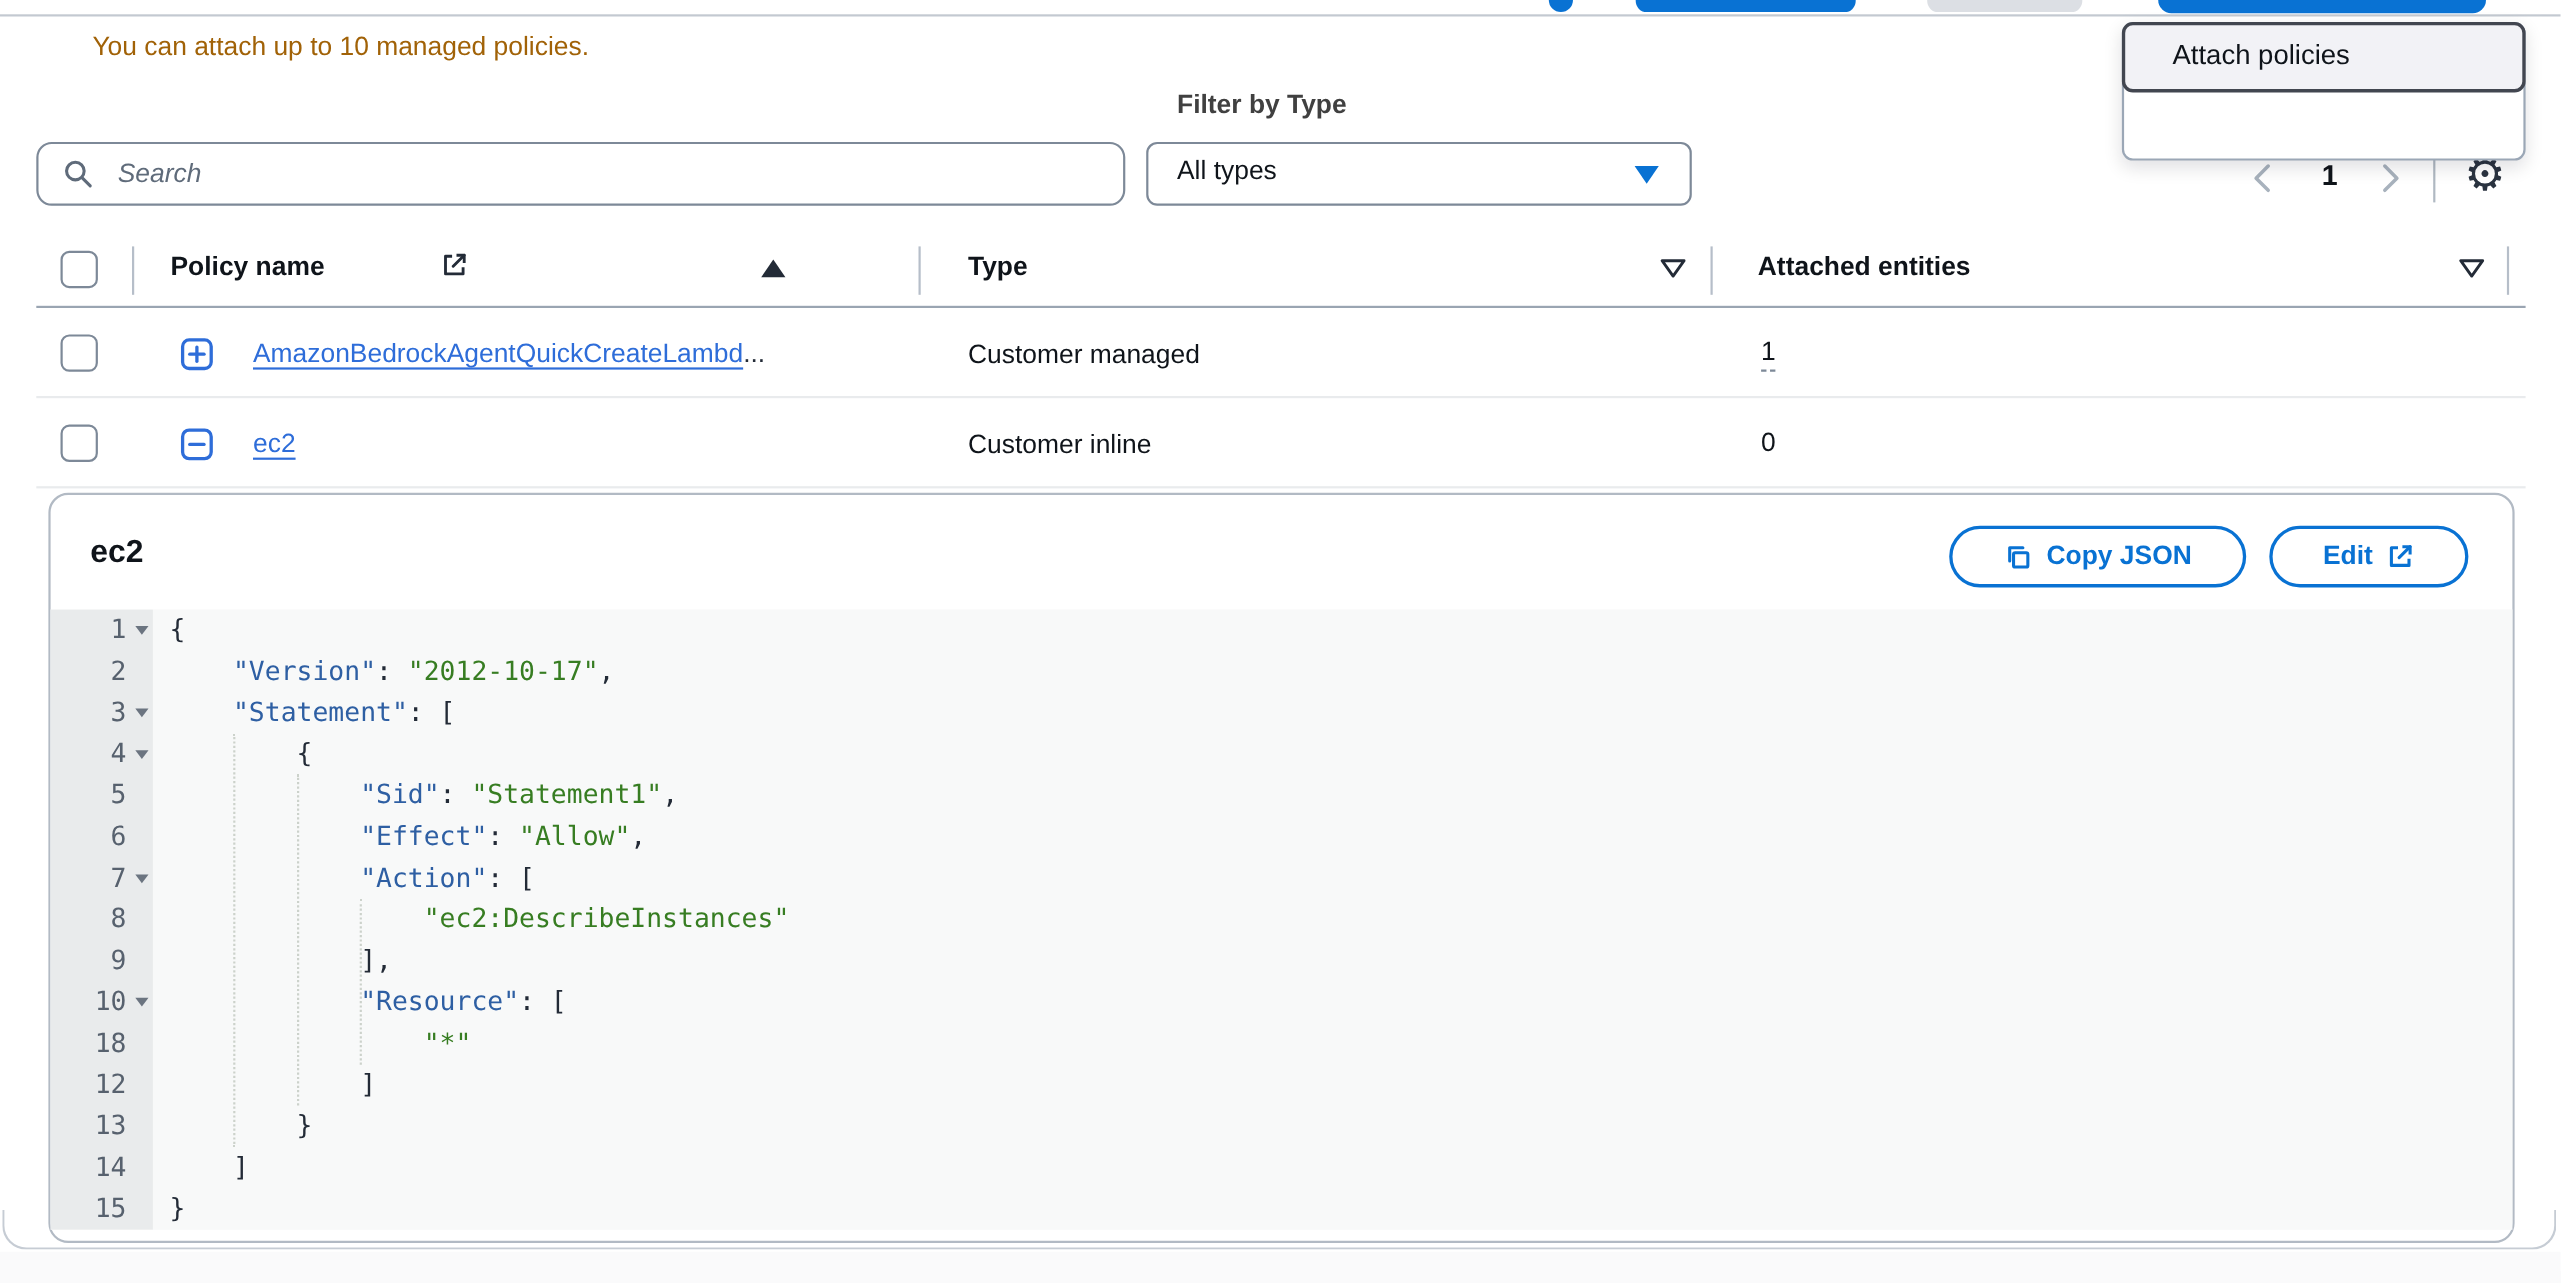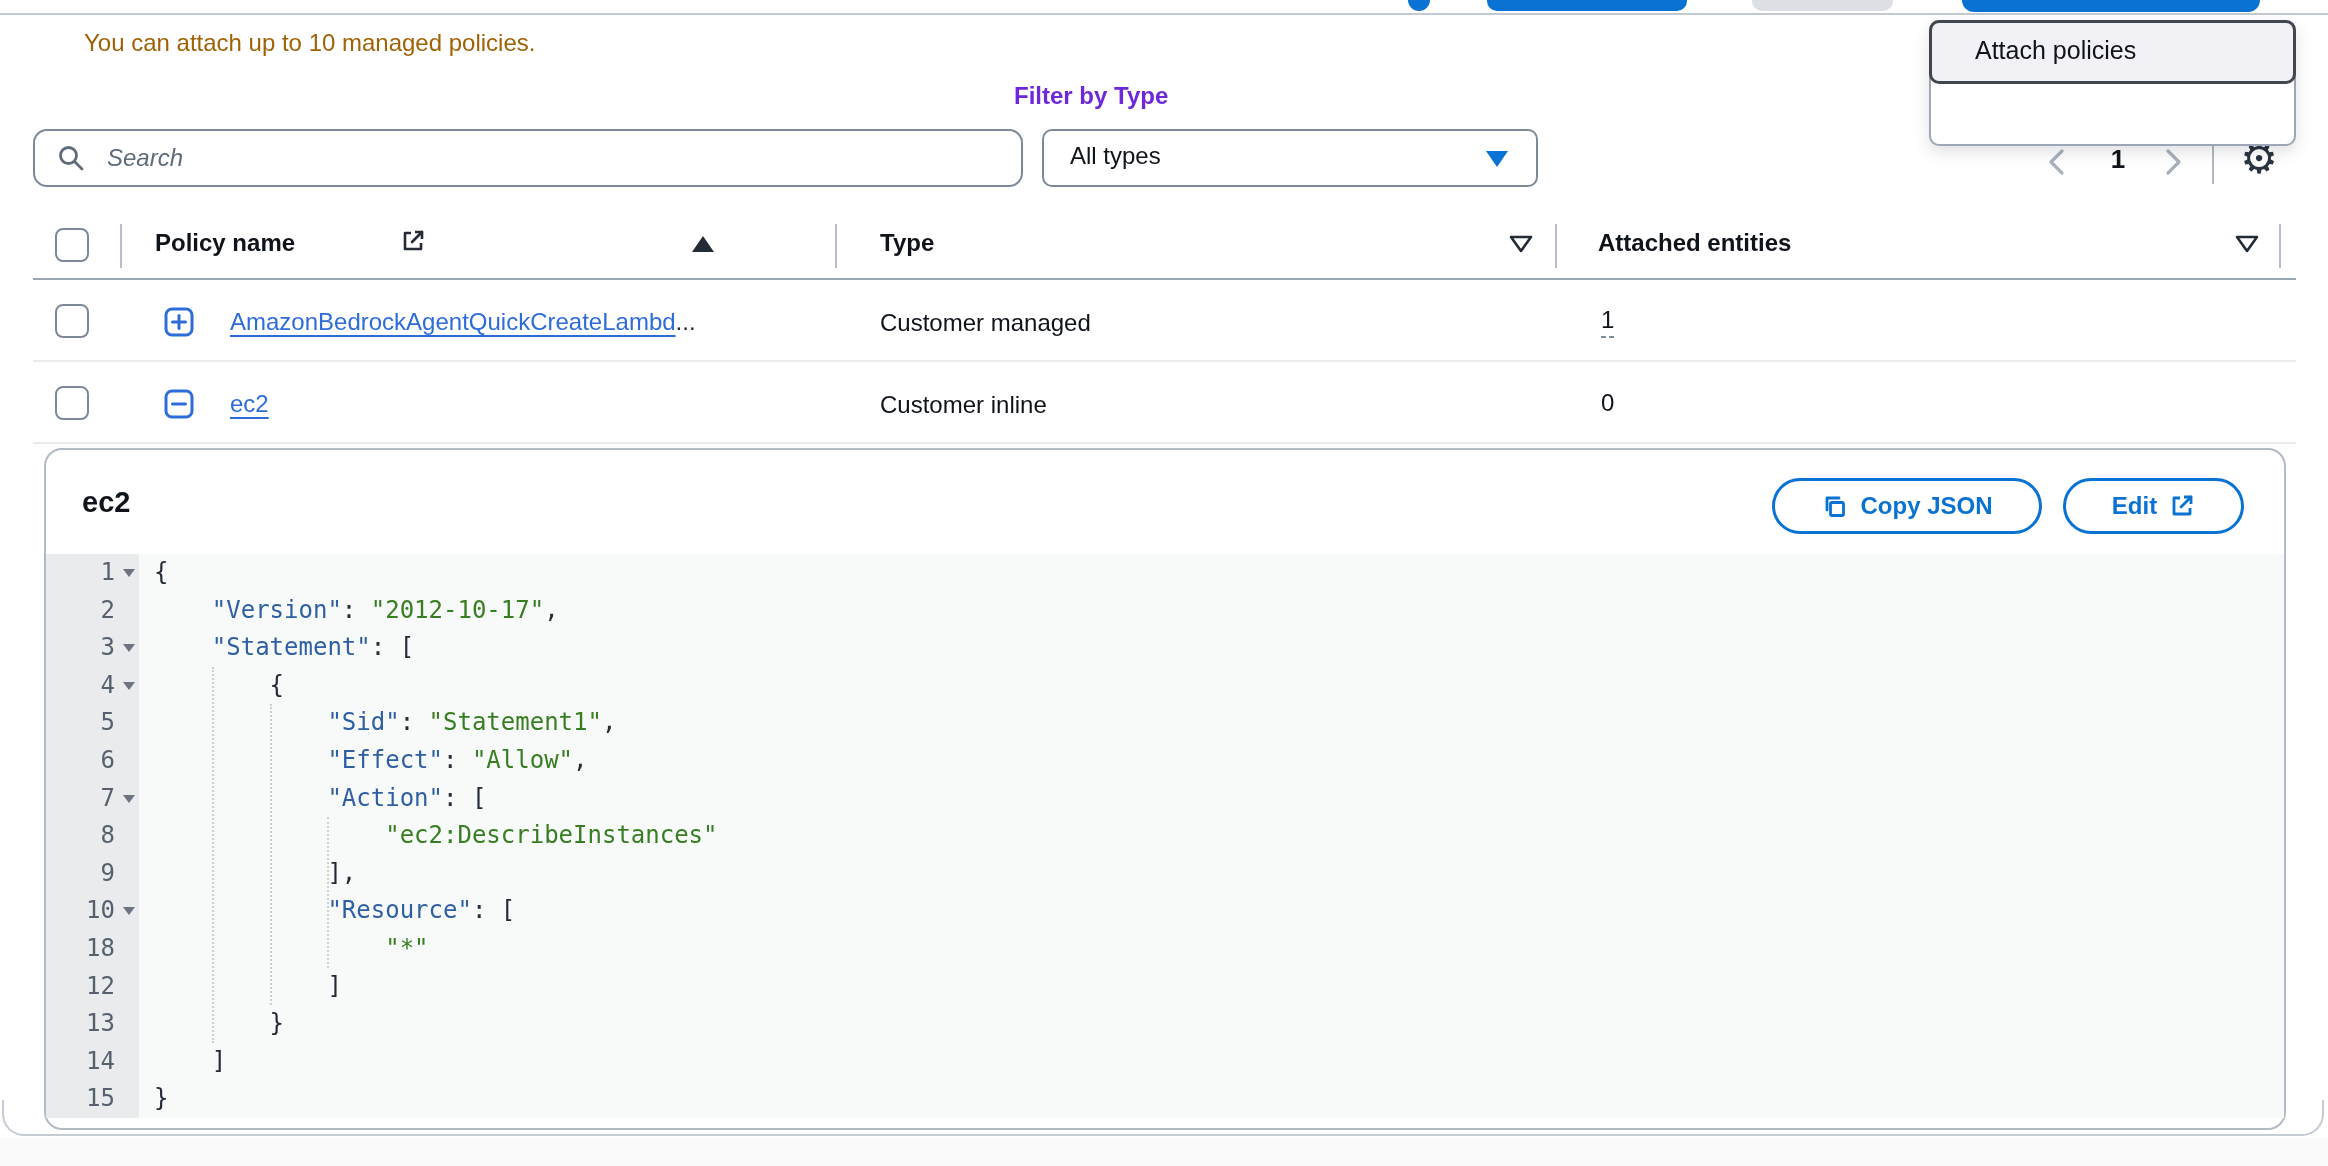--- a/index.html
+++ b/index.html
@@ -7,21 +7,21 @@
           font-family:"Liberation Sans",sans-serif;color:#0f141a;}
   .abs{position:absolute;}
 
   
   .sliver{position:absolute;top:0;background:#0972d3;}
   .sliver.gray{background:#dcdfe4;}
   .hairline{position:absolute;left:0;top:13px;width:2328px;height:2px;background:#c3c9d1;}
 
   .intro{left:36px;top:27px;font-size:24px;line-height:32px;color:#a16207;margin-left:48px;}
 
-  .filter-label{left:1014px;top:82px;font-size:24px;font-weight:bold;color:#6d28d9;}
+  .filter-label{left:1070px;top:82px;font-size:24px;font-weight:bold;color:#404040;}
 
   .search-box{left:33px;top:129px;width:986px;height:54px;border:2px solid #7d8998;border-radius:14px;background:#fff;}
   .search-box svg{position:absolute;left:22px;top:13px;}
   .search-box input{position:absolute;left:70px;top:2px;width:890px;height:48px;border:none;outline:none;
        background:transparent;font-family:"Liberation Sans",sans-serif;font-size:24px;color:#0f141a;}
   .search-box input::placeholder{font-style:italic;color:#5f6b7a;}
 
   .select-box{left:1042px;top:129px;width:492px;height:54px;border:2px solid #7d8998;border-radius:10px;background:#fff;cursor:pointer;}
   .select-value{position:absolute;left:26px;top:11px;font-size:24px;color:#0f141a;}
   .select-caret{position:absolute;right:28px;top:20px;width:0;height:0;

